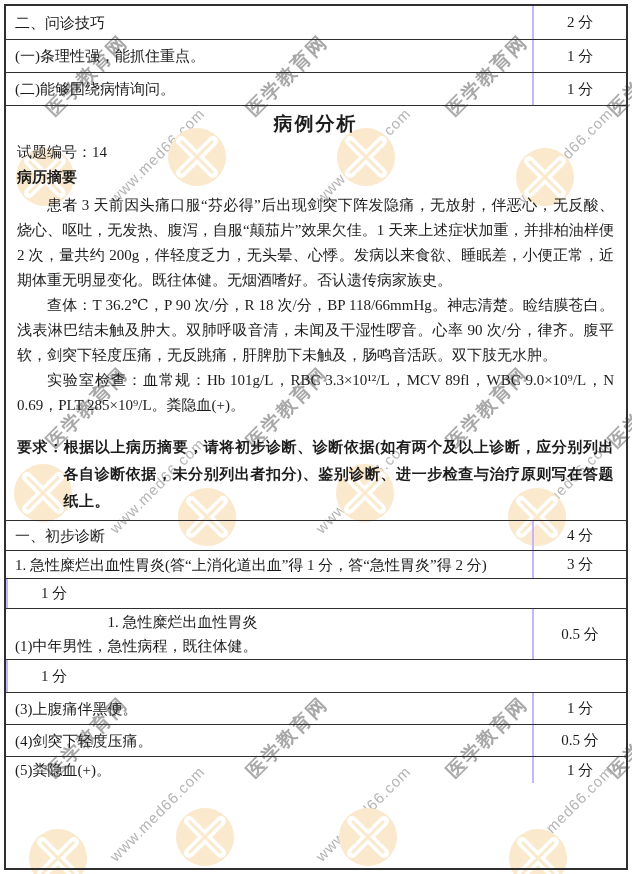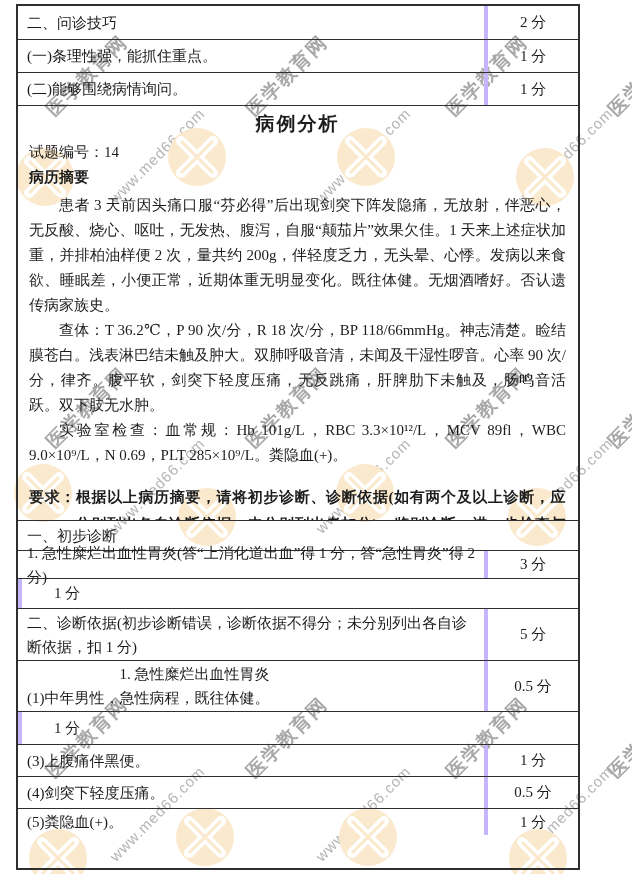--- a/index.html
+++ b/index.html
@@ -5,26 +5,26 @@
   html,body{margin:0;padding:0;background:#ffffff;}
   .page{position:relative;width:632px;height:874px;background:#ffffff;overflow:hidden;
         font-family:"Liberation Serif","DejaVu Serif",serif;color:#1c1c1c;font-size:15px;}
   
   .wm-layer{position:absolute;inset:0;z-index:0;pointer-events:none;}
   .wm-text{position:absolute;white-space:nowrap;transform:rotate(-45deg);transform-origin:0 50%;}
   .wm-name{font-size:19px;font-weight:bold;letter-spacing:2px;font-family:"Liberation Sans","DejaVu Sans",sans-serif;}
   .wm-url{font-size:15px;letter-spacing:1px;font-family:"Liberation Sans","DejaVu Sans",sans-serif;}
   .wm-logo{position:absolute;width:60px;height:60px;}
   
-  .tbl{position:absolute;left:4px;top:4px;width:564px;height:866px;box-sizing:border-box;
-       border:2px solid #2f2f2f;z-index:1;display:flex;flex-direction:column;margin-left:12px;}
+  .tbl{position:absolute;left:4px;top:4px;width:624px;height:866px;box-sizing:border-box;
+       border:2px solid #2f2f2f;z-index:1;display:flex;flex-direction:column;}
   .r{display:flex;box-sizing:border-box;border-top:1px solid #2f2f2f;}
   .r:first-child{border-top:none;}
   .cl{flex:1;display:flex;align-items:center;padding:0 8px 0 9px;line-height:24px;box-sizing:border-box;}
-  .cs{width:94px;border-left:4px solid #c4b5fd;display:flex;align-items:center;justify-content:center;
+  .cs{width:94px;border-left:2px solid #c4b5fd;display:flex;align-items:center;justify-content:center;
       box-sizing:border-box;text-align:left;}
   .h33{height:33px;} .h30{height:30px;} .h28{height:28px;} .h52{height:52px;} .h51{height:51px;}
   .h32{height:32px;} .h27{height:27px;} .hcase{height:415px;}
   .b{font-weight:normal;}
   .two-line{display:block;text-align:right;}
   .two-line span{display:block;line-height:24px;}
   
   .case-cell{flex:1;box-sizing:border-box;padding:3px 12px 0 11px;overflow:hidden;}
   .case-title{text-align:center;font-weight:bold;font-size:19px;letter-spacing:2px;margin:2px 0 5px 0;}
   .case-qno{margin:0 0 4px 0;line-height:21px;}
@@ -145,31 +145,28 @@
         <p class="para">患者 3 天前因头痛口服“芬必得”后出现剑突下阵发隐痛，无放射，伴恶心，无反酸、烧心、呕吐，无发热、腹泻，自服“颠茄片”效果欠佳。1 天来上述症状加重，并排柏油样便 2 次，量共约 200g，伴轻度乏力，无头晕、心悸。发病以来食欲、睡眠差，小便正常，近期体重无明显变化。既往体健。无烟酒嗜好。否认遗传病家族史。</p>
         <p class="para">查体：T 36.2℃，P 90 次/分，R 18 次/分，BP 118/66mmHg。神志清楚。睑结膜苍白。浅表淋巴结未触及肿大。双肺呼吸音清，未闻及干湿性啰音。心率 90 次/分，律齐。腹平软，剑突下轻度压痛，无反跳痛，肝脾肋下未触及，肠鸣音活跃。双下肢无水肿。</p>
         <p class="para">实验室检查：血常规：Hb 101g/L，RBC 3.3×10¹²/L，MCV 89fl，WBC 9.0×10⁹/L，N 0.69，PLT 285×10⁹/L。粪隐血(+)。</p>
         <div class="req"><span>要求：</span><span>根据以上病历摘要，请将初步诊断、诊断依据(如有两个及以上诊断，应分别列出各自诊断依据，未分别列出者扣分)、鉴别诊断、进一步检查与治疗原则写在答题纸上。</span></div>
       </div>
     </div>
 
 
     <div class="r h30">
       <div class="cl">一、初步诊断</div>
+      <div class="cs">4 分</div>
     </div>
     <div class="r h28">
       <div class="cl">1. 急性糜烂出血性胃炎(答“上消化道出血”得 1 分，答“急性胃炎”得 2 分)</div>
       <div class="cs">3 分</div>
     </div>
     <div class="r h30">
       <div class="cs">1 分</div>
-    </div>
-    <div class="r h52">
-      <div class="cl">二、诊断依据(初步诊断错误，诊断依据不得分；未分别列出各自诊断依据，扣 1 分)</div>
-      <div class="cs">5 分</div>
     </div>
     <div class="r h51">
       <div class="cl">
         <span class="two-line">
           <span>1. 急性糜烂出血性胃炎</span>
           <span>(1)中年男性，急性病程，既往体健。</span>
         </span>
       </div>
       <div class="cs">0.5 分</div>
     </div>

